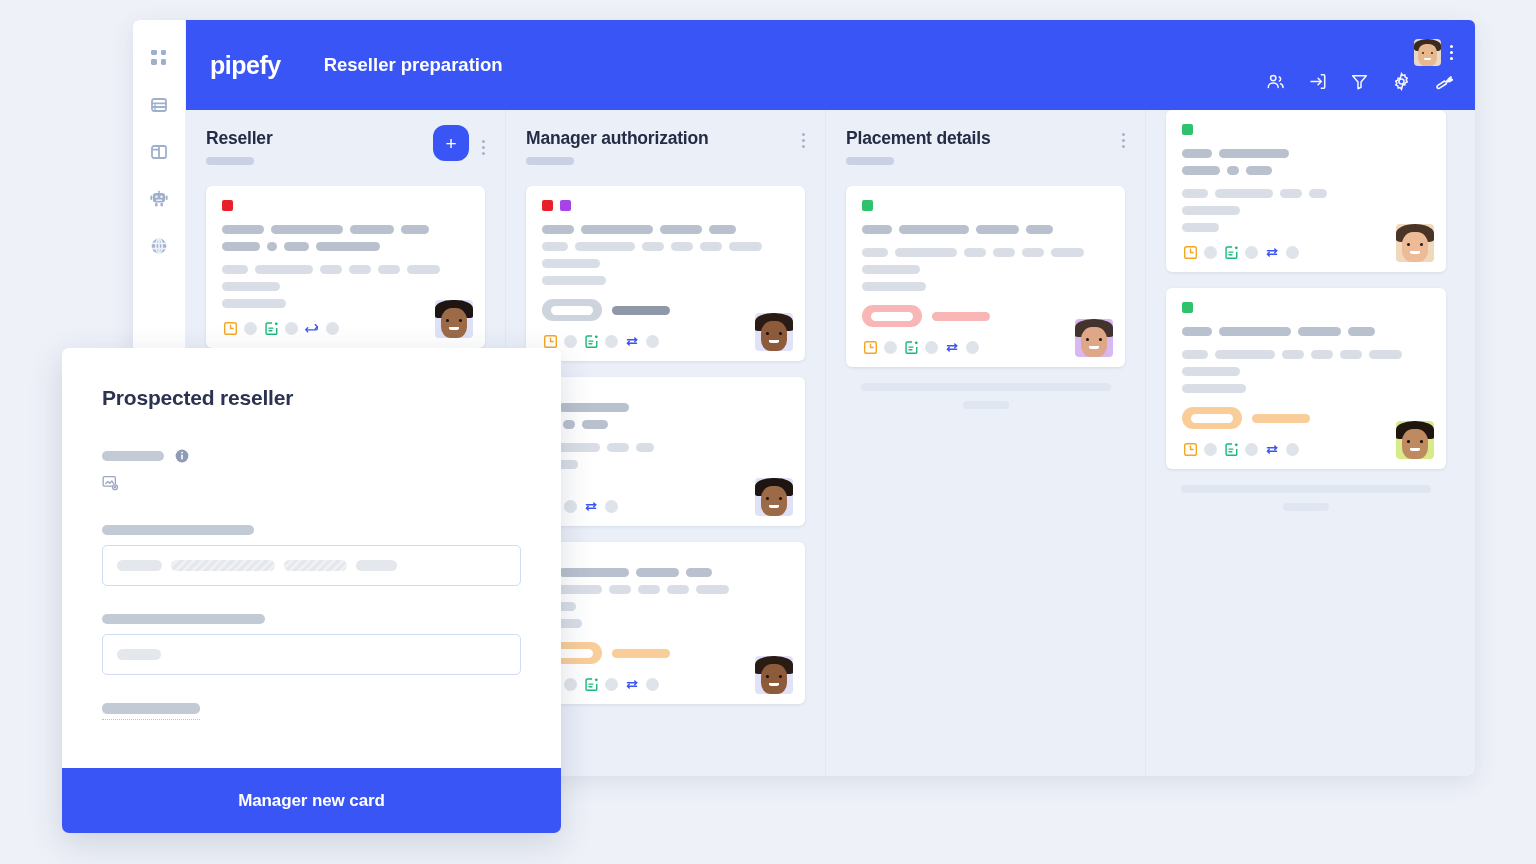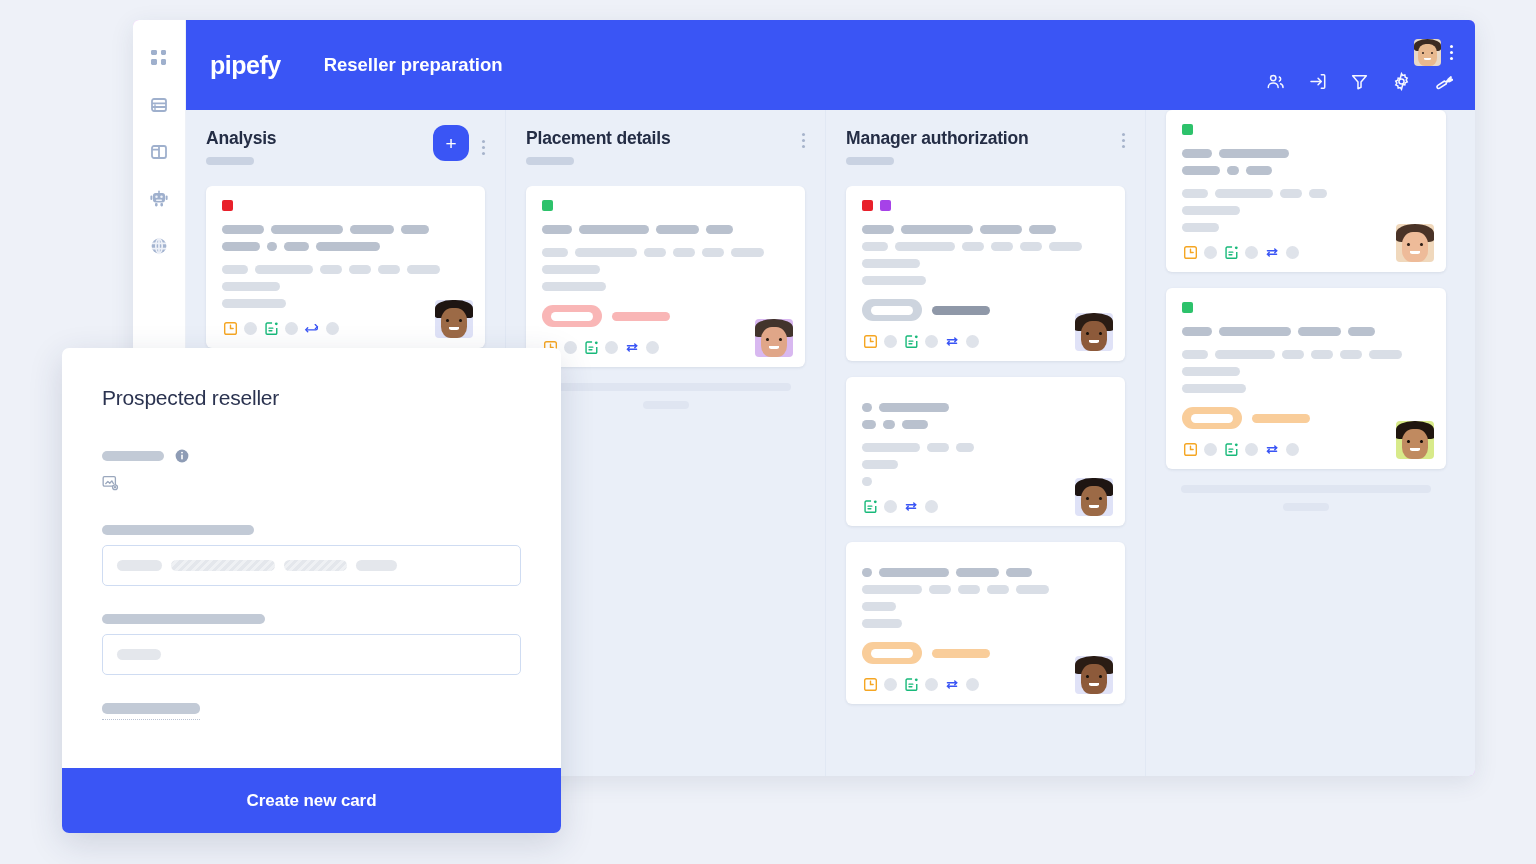--- a/index.html
+++ b/index.html
@@ -131,21 +131,21 @@
   
   .modal {
     position: absolute; left: 62px; top: 348px;
     width: 499px; height: 485px;
     background: #ffffff; border-radius: 7px;
     box-shadow: 0 10px 34px rgba(35,50,90,.16);
     display: flex; flex-direction: column; overflow: hidden;
     z-index: 40;
   }
   .modal-body { flex: 1; padding: 38px 40px 0 40px; }
-  .modal-title { font-size: 21px; color: #2b3350; font-weight: 400; letter-spacing: -.2px; margin-bottom: 39px; }
+  .modal-title { font-size: 21px; color: #2b3350; font-weight: 700; letter-spacing: -.2px; margin-bottom: 39px; }
   .m-label-row { display: flex; align-items: center; gap: 11px; margin-bottom: 12px; }
   .m-label { width: 62px; height: 10px; border-radius: 5px; background: #c2cad6; }
   .m-sub-row { display: flex; align-items: center; gap: 9px; }
   .m-sub-bar { width: 124px; height: 10px; border-radius: 5px; background: #c8cfda; border-bottom: 0; }
   .m-sub-wrap { border-bottom: 1px dotted #b9c2d2; padding-bottom: 5px; }
   .m-field-label { width: 152px; height: 10px; border-radius: 5px; background: #c2cad6; }
   .m-input {
     border: 1px solid #cfdcf2; border-radius: 5px; background: #fff;
     height: 41px; display: flex; align-items: center; padding: 0 14px; gap: 9px;
     margin-top: 10px;
@@ -288,21 +288,21 @@
           </div>
         </div>
       </div>
     </header>
 
     <section class="board">
 
       <div class="column">
         <div class="col-head">
           <div class="col-head-txt">
-            <div class="col-title">Analysis</div>
+            <div class="col-title">Reseller</div>
             <div class="col-sub"></div>
           </div>
           <div class="col-actions">
             <button class="add-btn">+</button>
             <div class="kebab-col">
                 <i></i>
                 <i></i>
                 <i></i>
               </div>
           </div>
@@ -374,20 +374,221 @@
                 </span>
               </span>
             </div>
           </div>
         </div>
       </div>
 
       <div class="column">
         <div class="col-head">
           <div class="col-head-txt">
+            <div class="col-title">Manager authorization</div>
+            <div class="col-sub"></div>
+          </div>
+          <div class="col-actions">
+              <div class="kebab-col">
+                <i></i>
+                <i></i>
+                <i></i>
+              </div>
+            </div>
+        </div>
+        <div class="col-body">
+
+          <div class="card">
+            <div class="tags">
+              <span class="tag" style="background:#e8202a"></span>
+              <span class="tag" style="background:#a642e8"></span>
+            </div>
+            <div class="line">
+                <i class="sk" style="width:32px"></i>
+                <i class="sk" style="width:72px"></i>
+                <i class="sk" style="width:42px"></i>
+                <i class="sk" style="width:27px"></i>
+              </div>
+            <div class="line">
+                <i class="sk lt" style="width:26px"></i>
+                <i class="sk lt" style="width:60px"></i>
+                <i class="sk lt" style="width:22px"></i>
+                <i class="sk lt" style="width:22px"></i>
+                <i class="sk lt" style="width:22px"></i>
+                <i class="sk lt" style="width:33px"></i>
+              </div>
+            <div class="line">
+                <i class="sk lt" style="width:58px"></i>
+              </div>
+            <div class="line">
+                <i class="sk lt" style="width:64px"></i>
+              </div>
+            <div class="badge-row">
+              <span class="badge">
+                  <i></i>
+                </span>
+              <span class="badge-bar"></span>
+            </div>
+            <div class="card-foot">
+              <span class="fi">
+                  <svg width="15" height="15" viewBox="0 0 16 16" fill="none" stroke="#f5a623" stroke-width="1.5">
+                    <rect x="1.8" y="1.8" width="12.4" height="12.4" rx="2"></rect>
+                    <path d="M8 4.6V8h2.8" stroke-linecap="round"></path>
+                  </svg>
+                </span>
+              <span class="pill"></span>
+              <span class="fi">
+                  <svg width="15" height="15" viewBox="0 0 16 16" fill="none" stroke="#18b97a" stroke-width="1.5">
+                    <path d="M13.6 7.4V13a1.2 1.2 0 01-1.2 1.2H3.4A1.2 1.2 0 012.2 13V3.4a1.2 1.2 0 011.2-1.2h5.2"></path>
+                    <path d="M5.4 7.6h4M5.4 10.4h3" stroke-linecap="round"></path>
+                    <circle cx="13.1" cy="3" r="1.5" fill="#18b97a" stroke="none"></circle>
+                  </svg>
+                </span>
+              <span class="pill"></span>
+              <span class="fi">
+                  <svg width="16" height="15" viewBox="0 0 17 16" fill="none" stroke="#3a55f5" stroke-width="1.5" stroke-linecap="round">
+                    <path d="M3.6 6.2h9.8M11.4 4.2l2.2 2-2.2 2"></path>
+                    <path d="M13.4 9.8H3.6m2 2l-2-2 2-2"></path>
+                  </svg>
+                </span>
+              <span class="pill"></span>
+              <span class="card-avatar">
+                <span class="face" style="background:#e0e2f7">
+                  <span class="hair" style="background:#2a1c14;border-radius:48% 48% 8% 8%"></span>
+                  <span class="skin" style="background:#8d5a3a"></span>
+                  <span class="eyes">
+                      <b style="background:#1b120c"></b>
+                      <b style="background:#1b120c"></b>
+                    </span>
+                  <span class="mouth"></span>
+                </span>
+              </span>
+            </div>
+          </div>
+
+          <div class="card">
+            <div class="line" style="margin-top:12px">
+                <i class="sk" style="width:10px"></i>
+                <i class="sk" style="width:70px"></i>
+              </div>
+            <div class="line">
+                <i class="sk" style="width:14px"></i>
+                <i class="sk" style="width:12px"></i>
+                <i class="sk" style="width:26px"></i>
+              </div>
+            <div class="line gap2">
+                <i class="sk lt" style="width:58px"></i>
+                <i class="sk lt" style="width:22px"></i>
+                <i class="sk lt" style="width:18px"></i>
+              </div>
+            <div class="line">
+                <i class="sk lt" style="width:36px"></i>
+              </div>
+            <div class="line">
+                <i class="sk lt" style="width:10px"></i>
+              </div>
+            <div class="card-foot">
+              <span class="fi">
+                  <svg width="15" height="15" viewBox="0 0 16 16" fill="none" stroke="#18b97a" stroke-width="1.5">
+                    <path d="M13.6 7.4V13a1.2 1.2 0 01-1.2 1.2H3.4A1.2 1.2 0 012.2 13V3.4a1.2 1.2 0 011.2-1.2h5.2"></path>
+                    <path d="M5.4 7.6h4M5.4 10.4h3" stroke-linecap="round"></path>
+                    <circle cx="13.1" cy="3" r="1.5" fill="#18b97a" stroke="none"></circle>
+                  </svg>
+                </span>
+              <span class="pill"></span>
+              <span class="fi">
+                  <svg width="16" height="15" viewBox="0 0 17 16" fill="none" stroke="#3a55f5" stroke-width="1.5" stroke-linecap="round">
+                    <path d="M3.6 6.2h9.8M11.4 4.2l2.2 2-2.2 2"></path>
+                    <path d="M13.4 9.8H3.6m2 2l-2-2 2-2"></path>
+                  </svg>
+                </span>
+              <span class="pill"></span>
+              <span class="card-avatar">
+                <span class="face" style="background:#dfe2f7">
+                  <span class="hair" style="background:#1e1512;border-radius:46% 46% 10% 10%"></span>
+                  <span class="skin" style="background:#9c6a46"></span>
+                  <span class="eyes">
+                      <b style="background:#20160f"></b>
+                      <b style="background:#20160f"></b>
+                    </span>
+                  <span class="mouth"></span>
+                </span>
+              </span>
+            </div>
+          </div>
+
+          <div class="card">
+            <div class="line" style="margin-top:12px">
+                <i class="sk" style="width:10px"></i>
+                <i class="sk" style="width:70px"></i>
+                <i class="sk" style="width:43px"></i>
+                <i class="sk" style="width:26px"></i>
+              </div>
+            <div class="line">
+                <i class="sk lt" style="width:60px"></i>
+                <i class="sk lt" style="width:22px"></i>
+                <i class="sk lt" style="width:22px"></i>
+                <i class="sk lt" style="width:22px"></i>
+                <i class="sk lt" style="width:33px"></i>
+              </div>
+            <div class="line">
+                <i class="sk lt" style="width:34px"></i>
+              </div>
+            <div class="line">
+                <i class="sk lt" style="width:40px"></i>
+              </div>
+            <div class="badge-row">
+              <span class="badge orange">
+                  <i></i>
+                </span>
+              <span class="badge-bar"></span>
+            </div>
+            <div class="card-foot">
+              <span class="fi">
+                  <svg width="15" height="15" viewBox="0 0 16 16" fill="none" stroke="#f5a623" stroke-width="1.5">
+                    <rect x="1.8" y="1.8" width="12.4" height="12.4" rx="2"></rect>
+                    <path d="M8 4.6V8h2.8" stroke-linecap="round"></path>
+                  </svg>
+                </span>
+              <span class="pill"></span>
+              <span class="fi">
+                  <svg width="15" height="15" viewBox="0 0 16 16" fill="none" stroke="#18b97a" stroke-width="1.5">
+                    <path d="M13.6 7.4V13a1.2 1.2 0 01-1.2 1.2H3.4A1.2 1.2 0 012.2 13V3.4a1.2 1.2 0 011.2-1.2h5.2"></path>
+                    <path d="M5.4 7.6h4M5.4 10.4h3" stroke-linecap="round"></path>
+                    <circle cx="13.1" cy="3" r="1.5" fill="#18b97a" stroke="none"></circle>
+                  </svg>
+                </span>
+              <span class="pill"></span>
+              <span class="fi">
+                  <svg width="16" height="15" viewBox="0 0 17 16" fill="none" stroke="#3a55f5" stroke-width="1.5" stroke-linecap="round">
+                    <path d="M3.6 6.2h9.8M11.4 4.2l2.2 2-2.2 2"></path>
+                    <path d="M13.4 9.8H3.6m2 2l-2-2 2-2"></path>
+                  </svg>
+                </span>
+              <span class="pill"></span>
+              <span class="card-avatar">
+                <span class="face" style="background:#e0e2f7">
+                  <span class="hair" style="background:#2a1c14;border-radius:48% 48% 8% 8%"></span>
+                  <span class="skin" style="background:#8d5a3a"></span>
+                  <span class="eyes">
+                      <b style="background:#1b120c"></b>
+                      <b style="background:#1b120c"></b>
+                    </span>
+                  <span class="mouth"></span>
+                </span>
+              </span>
+            </div>
+          </div>
+
+        </div>
+      </div>
+
+      <div class="column">
+        <div class="col-head">
+          <div class="col-head-txt">
             <div class="col-title">Placement details</div>
             <div class="col-sub"></div>
           </div>
           <div class="col-actions">
               <div class="kebab-col">
                 <i></i>
                 <i></i>
                 <i></i>
               </div>
             </div>
@@ -456,221 +657,20 @@
                     </span>
                   <span class="mouth"></span>
                 </span>
               </span>
             </div>
           </div>
           <div class="ghost">
             <div class="g1"></div>
             <div class="g2"></div>
           </div>
-        </div>
-      </div>
-
-      <div class="column">
-        <div class="col-head">
-          <div class="col-head-txt">
-            <div class="col-title">Manager authorization</div>
-            <div class="col-sub"></div>
-          </div>
-          <div class="col-actions">
-              <div class="kebab-col">
-                <i></i>
-                <i></i>
-                <i></i>
-              </div>
-            </div>
-        </div>
-        <div class="col-body">
-
-          <div class="card">
-            <div class="tags">
-              <span class="tag" style="background:#e8202a"></span>
-              <span class="tag" style="background:#a642e8"></span>
-            </div>
-            <div class="line">
-                <i class="sk" style="width:32px"></i>
-                <i class="sk" style="width:72px"></i>
-                <i class="sk" style="width:42px"></i>
-                <i class="sk" style="width:27px"></i>
-              </div>
-            <div class="line">
-                <i class="sk lt" style="width:26px"></i>
-                <i class="sk lt" style="width:60px"></i>
-                <i class="sk lt" style="width:22px"></i>
-                <i class="sk lt" style="width:22px"></i>
-                <i class="sk lt" style="width:22px"></i>
-                <i class="sk lt" style="width:33px"></i>
-              </div>
-            <div class="line">
-                <i class="sk lt" style="width:58px"></i>
-              </div>
-            <div class="line">
-                <i class="sk lt" style="width:64px"></i>
-              </div>
-            <div class="badge-row">
-              <span class="badge">
-                  <i></i>
-                </span>
-              <span class="badge-bar"></span>
-            </div>
-            <div class="card-foot">
-              <span class="fi">
-                  <svg width="15" height="15" viewBox="0 0 16 16" fill="none" stroke="#f5a623" stroke-width="1.5">
-                    <rect x="1.8" y="1.8" width="12.4" height="12.4" rx="2"></rect>
-                    <path d="M8 4.6V8h2.8" stroke-linecap="round"></path>
-                  </svg>
-                </span>
-              <span class="pill"></span>
-              <span class="fi">
-                  <svg width="15" height="15" viewBox="0 0 16 16" fill="none" stroke="#18b97a" stroke-width="1.5">
-                    <path d="M13.6 7.4V13a1.2 1.2 0 01-1.2 1.2H3.4A1.2 1.2 0 012.2 13V3.4a1.2 1.2 0 011.2-1.2h5.2"></path>
-                    <path d="M5.4 7.6h4M5.4 10.4h3" stroke-linecap="round"></path>
-                    <circle cx="13.1" cy="3" r="1.5" fill="#18b97a" stroke="none"></circle>
-                  </svg>
-                </span>
-              <span class="pill"></span>
-              <span class="fi">
-                  <svg width="16" height="15" viewBox="0 0 17 16" fill="none" stroke="#3a55f5" stroke-width="1.5" stroke-linecap="round">
-                    <path d="M3.6 6.2h9.8M11.4 4.2l2.2 2-2.2 2"></path>
-                    <path d="M13.4 9.8H3.6m2 2l-2-2 2-2"></path>
-                  </svg>
-                </span>
-              <span class="pill"></span>
-              <span class="card-avatar">
-                <span class="face" style="background:#e0e2f7">
-                  <span class="hair" style="background:#2a1c14;border-radius:48% 48% 8% 8%"></span>
-                  <span class="skin" style="background:#8d5a3a"></span>
-                  <span class="eyes">
-                      <b style="background:#1b120c"></b>
-                      <b style="background:#1b120c"></b>
-                    </span>
-                  <span class="mouth"></span>
-                </span>
-              </span>
-            </div>
-          </div>
-
-          <div class="card">
-            <div class="line" style="margin-top:12px">
-                <i class="sk" style="width:10px"></i>
-                <i class="sk" style="width:70px"></i>
-              </div>
-            <div class="line">
-                <i class="sk" style="width:14px"></i>
-                <i class="sk" style="width:12px"></i>
-                <i class="sk" style="width:26px"></i>
-              </div>
-            <div class="line gap2">
-                <i class="sk lt" style="width:58px"></i>
-                <i class="sk lt" style="width:22px"></i>
-                <i class="sk lt" style="width:18px"></i>
-              </div>
-            <div class="line">
-                <i class="sk lt" style="width:36px"></i>
-              </div>
-            <div class="line">
-                <i class="sk lt" style="width:10px"></i>
-              </div>
-            <div class="card-foot">
-              <span class="fi">
-                  <svg width="15" height="15" viewBox="0 0 16 16" fill="none" stroke="#18b97a" stroke-width="1.5">
-                    <path d="M13.6 7.4V13a1.2 1.2 0 01-1.2 1.2H3.4A1.2 1.2 0 012.2 13V3.4a1.2 1.2 0 011.2-1.2h5.2"></path>
-                    <path d="M5.4 7.6h4M5.4 10.4h3" stroke-linecap="round"></path>
-                    <circle cx="13.1" cy="3" r="1.5" fill="#18b97a" stroke="none"></circle>
-                  </svg>
-                </span>
-              <span class="pill"></span>
-              <span class="fi">
-                  <svg width="16" height="15" viewBox="0 0 17 16" fill="none" stroke="#3a55f5" stroke-width="1.5" stroke-linecap="round">
-                    <path d="M3.6 6.2h9.8M11.4 4.2l2.2 2-2.2 2"></path>
-                    <path d="M13.4 9.8H3.6m2 2l-2-2 2-2"></path>
-                  </svg>
-                </span>
-              <span class="pill"></span>
-              <span class="card-avatar">
-                <span class="face" style="background:#dfe2f7">
-                  <span class="hair" style="background:#1e1512;border-radius:46% 46% 10% 10%"></span>
-                  <span class="skin" style="background:#9c6a46"></span>
-                  <span class="eyes">
-                      <b style="background:#20160f"></b>
-                      <b style="background:#20160f"></b>
-                    </span>
-                  <span class="mouth"></span>
-                </span>
-              </span>
-            </div>
-          </div>
-
-          <div class="card">
-            <div class="line" style="margin-top:12px">
-                <i class="sk" style="width:10px"></i>
-                <i class="sk" style="width:70px"></i>
-                <i class="sk" style="width:43px"></i>
-                <i class="sk" style="width:26px"></i>
-              </div>
-            <div class="line">
-                <i class="sk lt" style="width:60px"></i>
-                <i class="sk lt" style="width:22px"></i>
-                <i class="sk lt" style="width:22px"></i>
-                <i class="sk lt" style="width:22px"></i>
-                <i class="sk lt" style="width:33px"></i>
-              </div>
-            <div class="line">
-                <i class="sk lt" style="width:34px"></i>
-              </div>
-            <div class="line">
-                <i class="sk lt" style="width:40px"></i>
-              </div>
-            <div class="badge-row">
-              <span class="badge orange">
-                  <i></i>
-                </span>
-              <span class="badge-bar"></span>
-            </div>
-            <div class="card-foot">
-              <span class="fi">
-                  <svg width="15" height="15" viewBox="0 0 16 16" fill="none" stroke="#f5a623" stroke-width="1.5">
-                    <rect x="1.8" y="1.8" width="12.4" height="12.4" rx="2"></rect>
-                    <path d="M8 4.6V8h2.8" stroke-linecap="round"></path>
-                  </svg>
-                </span>
-              <span class="pill"></span>
-              <span class="fi">
-                  <svg width="15" height="15" viewBox="0 0 16 16" fill="none" stroke="#18b97a" stroke-width="1.5">
-                    <path d="M13.6 7.4V13a1.2 1.2 0 01-1.2 1.2H3.4A1.2 1.2 0 012.2 13V3.4a1.2 1.2 0 011.2-1.2h5.2"></path>
-                    <path d="M5.4 7.6h4M5.4 10.4h3" stroke-linecap="round"></path>
-                    <circle cx="13.1" cy="3" r="1.5" fill="#18b97a" stroke="none"></circle>
-                  </svg>
-                </span>
-              <span class="pill"></span>
-              <span class="fi">
-                  <svg width="16" height="15" viewBox="0 0 17 16" fill="none" stroke="#3a55f5" stroke-width="1.5" stroke-linecap="round">
-                    <path d="M3.6 6.2h9.8M11.4 4.2l2.2 2-2.2 2"></path>
-                    <path d="M13.4 9.8H3.6m2 2l-2-2 2-2"></path>
-                  </svg>
-                </span>
-              <span class="pill"></span>
-              <span class="card-avatar">
-                <span class="face" style="background:#e0e2f7">
-                  <span class="hair" style="background:#2a1c14;border-radius:48% 48% 8% 8%"></span>
-                  <span class="skin" style="background:#8d5a3a"></span>
-                  <span class="eyes">
-                      <b style="background:#1b120c"></b>
-                      <b style="background:#1b120c"></b>
-                    </span>
-                  <span class="mouth"></span>
-                </span>
-              </span>
-            </div>
-          </div>
-
         </div>
       </div>
 
       <div class="column">
         <div class="col-body">
 
           <div class="card">
             <div class="tags">
                 <span class="tag" style="background:#2dc26b"></span>
               </div>
@@ -856,14 +856,14 @@
     <div class="m-input">
       <i class="m-sk" style="width:44px"></i>
     </div>
 
     <div class="m-gap-s"></div>
 
     <div class="m-sub-wrap" style="display:inline-block">
       <span class="m-field-label" style="width:98px;display:block;height:11px"></span>
     </div>
   </div>
-  <button class="create-btn">Create new card</button>
+  <button class="create-btn">Manager new card</button>
 </div>
 
 </body></html>

